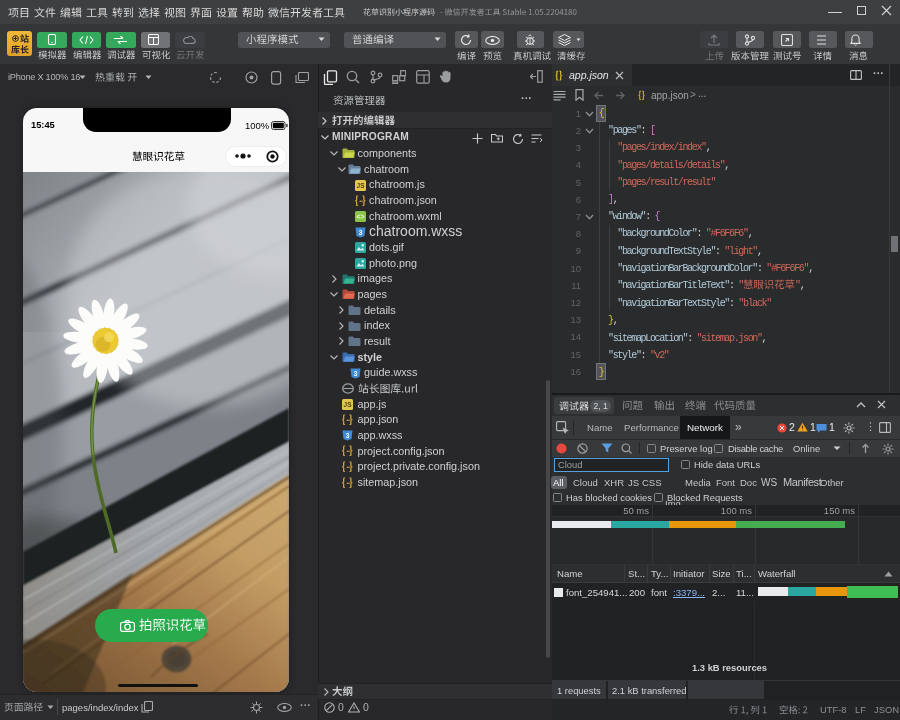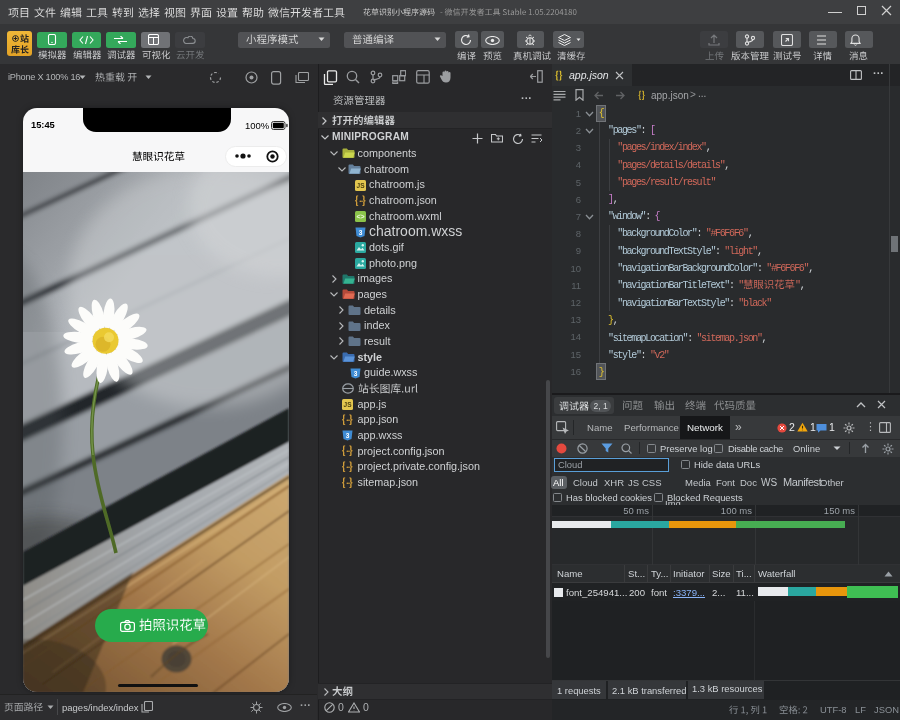--- a/index.html
+++ b/index.html
@@ -883,21 +883,21 @@
 <div style="position:absolute;left:815.5px;top:587px;width:31.5px;height:9px;background:#e8960c;"></div>
 <div style="position:absolute;left:847px;top:585.5px;width:51px;height:12px;background:#3fbf53;"></div>
 <div style="position:absolute;left:552px;top:601px;width:348px;height:79px;background:#1f2123;"></div>
 <div style="position:absolute;left:754px;top:601px;width:1px;height:79px;background:#2a2c2e;"></div>
 <div style="position:absolute;left:552px;top:680px;width:348px;height:20px;background:#1f2123;border-top:1px solid #333537;"></div>
 <div style="position:absolute;left:552px;top:681px;width:54px;height:18px;background:#35373a;"></div>
 <div style="position:absolute;font-family:'Liberation Sans',sans-serif;font-size:9.4px;color:#cfd3d7;font-weight:400;line-height:11.3px;top:684.9px;white-space:pre;left:557px;">1 requests</div>
 <div style="position:absolute;left:608px;top:681px;width:78px;height:18px;background:#35373a;"></div>
 <div style="position:absolute;font-family:'Liberation Sans',sans-serif;font-size:9.4px;color:#cfd3d7;font-weight:400;line-height:11.3px;top:684.9px;white-space:pre;left:612px;">2.1 kB transferred</div>
 <div style="position:absolute;left:688px;top:681px;width:76px;height:18px;background:#35373a;"></div>
-<div style="position:absolute;font-family:'Liberation Sans',sans-serif;font-size:9.4px;color:#cfd3d7;font-weight:400;line-height:11.3px;top:683px;white-space:pre;left:692px;">1.3 kB resources</div>
+<div style="position:absolute;font-family:'Liberation Sans',sans-serif;font-size:9.4px;color:#cfd3d7;font-weight:700;line-height:11.3px;top:662px;white-space:pre;left:692px;">1.3 kB resources</div>
 <div style="position:absolute;left:552px;top:700px;width:348px;height:20px;background:#232527;"></div>
 <div style="position:absolute;left:729.0px;top:705.3px;width:38px;height:9px;line-height:0"><svg width="39" height="9" viewBox="0 -8.3 39 9" style="overflow:visible">
       <path d="M4.1 -7.3V-6.7H8.7V-7.3ZM2.5 -7.9C2.0 -7.2 1.1 -6.4 0.3 -5.8C0.5 -5.7 0.6 -5.4 0.7 -5.3C1.6 -5.9 2.6 -6.8 3.2 -7.6ZM3.7 -4.7V-4.1H6.8V-0.2C6.8 -0.0 6.8 0.0 6.6 0.0C6.4 0.1 5.8 0.1 5.1 0.0C5.2 0.2 5.3 0.5 5.4 0.7C6.3 0.7 6.8 0.7 7.1 0.6C7.4 0.5 7.6 0.3 7.6 -0.2V-4.1H9.0V-4.7ZM2.9 -5.9C2.2 -4.8 1.2 -3.7 0.2 -3.0C0.4 -2.9 0.6 -2.6 0.7 -2.4C1.1 -2.7 1.4 -3.1 1.8 -3.4V0.8H2.5V-4.2C2.9 -4.7 3.3 -5.2 3.6 -5.6Z M12.3 0.0H16.1V-0.7H14.7V-6.9H14.1C13.7 -6.7 13.3 -6.5 12.6 -6.4V-5.9H13.9V-0.7H12.3Z M17.4 1.8C18.3 1.4 18.8 0.7 18.8 -0.2C18.8 -0.8 18.5 -1.2 18.1 -1.2C17.7 -1.2 17.4 -1.0 17.4 -0.6C17.4 -0.2 17.7 0.0 18.1 0.0L18.2 0.0C18.2 0.6 17.8 1.0 17.2 1.3Z M27.5 -6.8V-1.5H28.2V-6.8ZM29.4 -7.8V-0.2C29.4 -0.0 29.4 0.0 29.2 0.0C29.1 0.0 28.6 0.0 28.0 0.0C28.1 0.2 28.3 0.5 28.3 0.7C29.0 0.7 29.5 0.7 29.7 0.6C30.0 0.5 30.1 0.3 30.1 -0.2V-7.8ZM23.1 -2.8C23.6 -2.5 24.2 -2.0 24.6 -1.7C23.9 -0.8 23.1 -0.2 22.2 0.2C22.3 0.3 22.5 0.6 22.6 0.8C24.6 -0.1 26.1 -1.9 26.5 -5.2L26.1 -5.3L26.0 -5.3H23.9C24.0 -5.7 24.1 -6.2 24.3 -6.7H26.8V-7.4H22.0V-6.7H23.5C23.2 -5.3 22.7 -3.9 21.9 -3.1C22.1 -3.0 22.4 -2.7 22.5 -2.6C22.9 -3.1 23.3 -3.8 23.6 -4.6H25.8C25.6 -3.8 25.3 -3.0 24.9 -2.3C24.6 -2.6 24.0 -3.1 23.5 -3.4Z M33.8 0.0H37.6V-0.7H36.2V-6.9H35.5C35.1 -6.7 34.7 -6.5 34.1 -6.4V-5.9H35.3V-0.7H33.8Z" fill="#8a9096"></path>
     </svg></div>
 <div style="position:absolute;left:779.0px;top:705.3px;width:29px;height:9px;line-height:0"><svg width="30" height="9" viewBox="0 -8.3 30 9" style="overflow:visible">
       <path d="M5.3 -5.0C6.3 -4.5 7.5 -3.8 8.2 -3.4L8.6 -3.9C8.0 -4.3 6.7 -5.0 5.7 -5.5ZM3.6 -5.5C2.9 -4.9 1.9 -4.3 0.8 -3.9L1.2 -3.3C2.3 -3.7 3.3 -4.5 4.1 -5.1ZM0.7 -0.2V0.4H8.7V-0.2H5.1V-2.6H7.8V-3.2H1.7V-2.6H4.3V-0.2ZM4.0 -7.7C4.1 -7.4 4.3 -7.1 4.4 -6.7H0.7V-4.6H1.4V-6.1H8.0V-4.9H8.7V-6.7H5.3C5.2 -7.1 4.9 -7.6 4.7 -8.0Z M14.8 -6.3H16.9C16.6 -5.7 16.2 -5.1 15.7 -4.7C15.3 -5.1 14.9 -5.6 14.7 -6.1ZM11.3 -7.9V-5.9H9.9V-5.2H11.2C10.9 -3.9 10.3 -2.4 9.7 -1.6C9.8 -1.5 10.0 -1.2 10.0 -1.0C10.5 -1.6 11.0 -2.7 11.3 -3.7V0.7H12.0V-4.0C12.3 -3.6 12.6 -3.1 12.7 -2.8L13.2 -3.3C13.0 -3.6 12.2 -4.5 12.0 -4.8V-5.2H13.0L12.8 -5.0C13.0 -4.9 13.2 -4.7 13.4 -4.5C13.7 -4.8 14.0 -5.2 14.3 -5.5C14.6 -5.1 14.9 -4.7 15.3 -4.2C14.5 -3.5 13.5 -3.0 12.6 -2.7C12.7 -2.6 12.9 -2.3 13.0 -2.2C13.3 -2.3 13.5 -2.4 13.7 -2.5V0.8H14.4V0.3H17.0V0.7H17.7V-2.5L18.1 -2.4C18.2 -2.5 18.4 -2.8 18.6 -3.0C17.7 -3.2 16.9 -3.7 16.2 -4.2C16.9 -4.9 17.4 -5.7 17.8 -6.7L17.3 -6.9L17.2 -6.9H15.2C15.3 -7.2 15.4 -7.4 15.5 -7.7L14.9 -7.9C14.5 -6.9 13.9 -6.0 13.2 -5.4V-5.9H12.0V-7.9ZM14.4 -0.3V-2.1H17.0V-0.3ZM14.2 -2.7C14.8 -3.0 15.3 -3.3 15.8 -3.8C16.2 -3.4 16.8 -3.0 17.4 -2.7Z M20.1 -3.7C20.4 -3.7 20.7 -3.9 20.7 -4.3C20.7 -4.7 20.4 -5.0 20.1 -5.0C19.8 -5.0 19.5 -4.7 19.5 -4.3C19.5 -3.9 19.8 -3.7 20.1 -3.7ZM20.1 0.1C20.4 0.1 20.7 -0.1 20.7 -0.5C20.7 -0.9 20.4 -1.2 20.1 -1.2C19.8 -1.2 19.5 -0.9 19.5 -0.5C19.5 -0.1 19.8 0.1 20.1 0.1Z M23.9 0.0H28.3V-0.7H26.4C26.0 -0.7 25.6 -0.7 25.2 -0.7C26.8 -2.2 27.9 -3.6 27.9 -5.0C27.9 -6.2 27.2 -7.0 25.9 -7.0C25.1 -7.0 24.4 -6.6 23.9 -6.0L24.4 -5.5C24.8 -6.0 25.3 -6.3 25.8 -6.3C26.7 -6.3 27.1 -5.7 27.1 -5.0C27.1 -3.8 26.1 -2.4 23.9 -0.5Z" fill="#8a9096"></path>
     </svg></div>
 <div style="position:absolute;font-family:'Liberation Sans',sans-serif;font-size:9.4px;color:#8a9096;font-weight:400;line-height:11.3px;top:704.4px;white-space:pre;left:820px;">UTF-8</div>
 <div style="position:absolute;font-family:'Liberation Sans',sans-serif;font-size:9.4px;color:#8a9096;font-weight:400;line-height:11.3px;top:704.4px;white-space:pre;left:855px;">LF</div>
 <div style="position:absolute;font-family:'Liberation Sans',sans-serif;font-size:9.4px;color:#8a9096;font-weight:400;line-height:11.3px;top:704.4px;white-space:pre;left:874px;">JSON</div>

